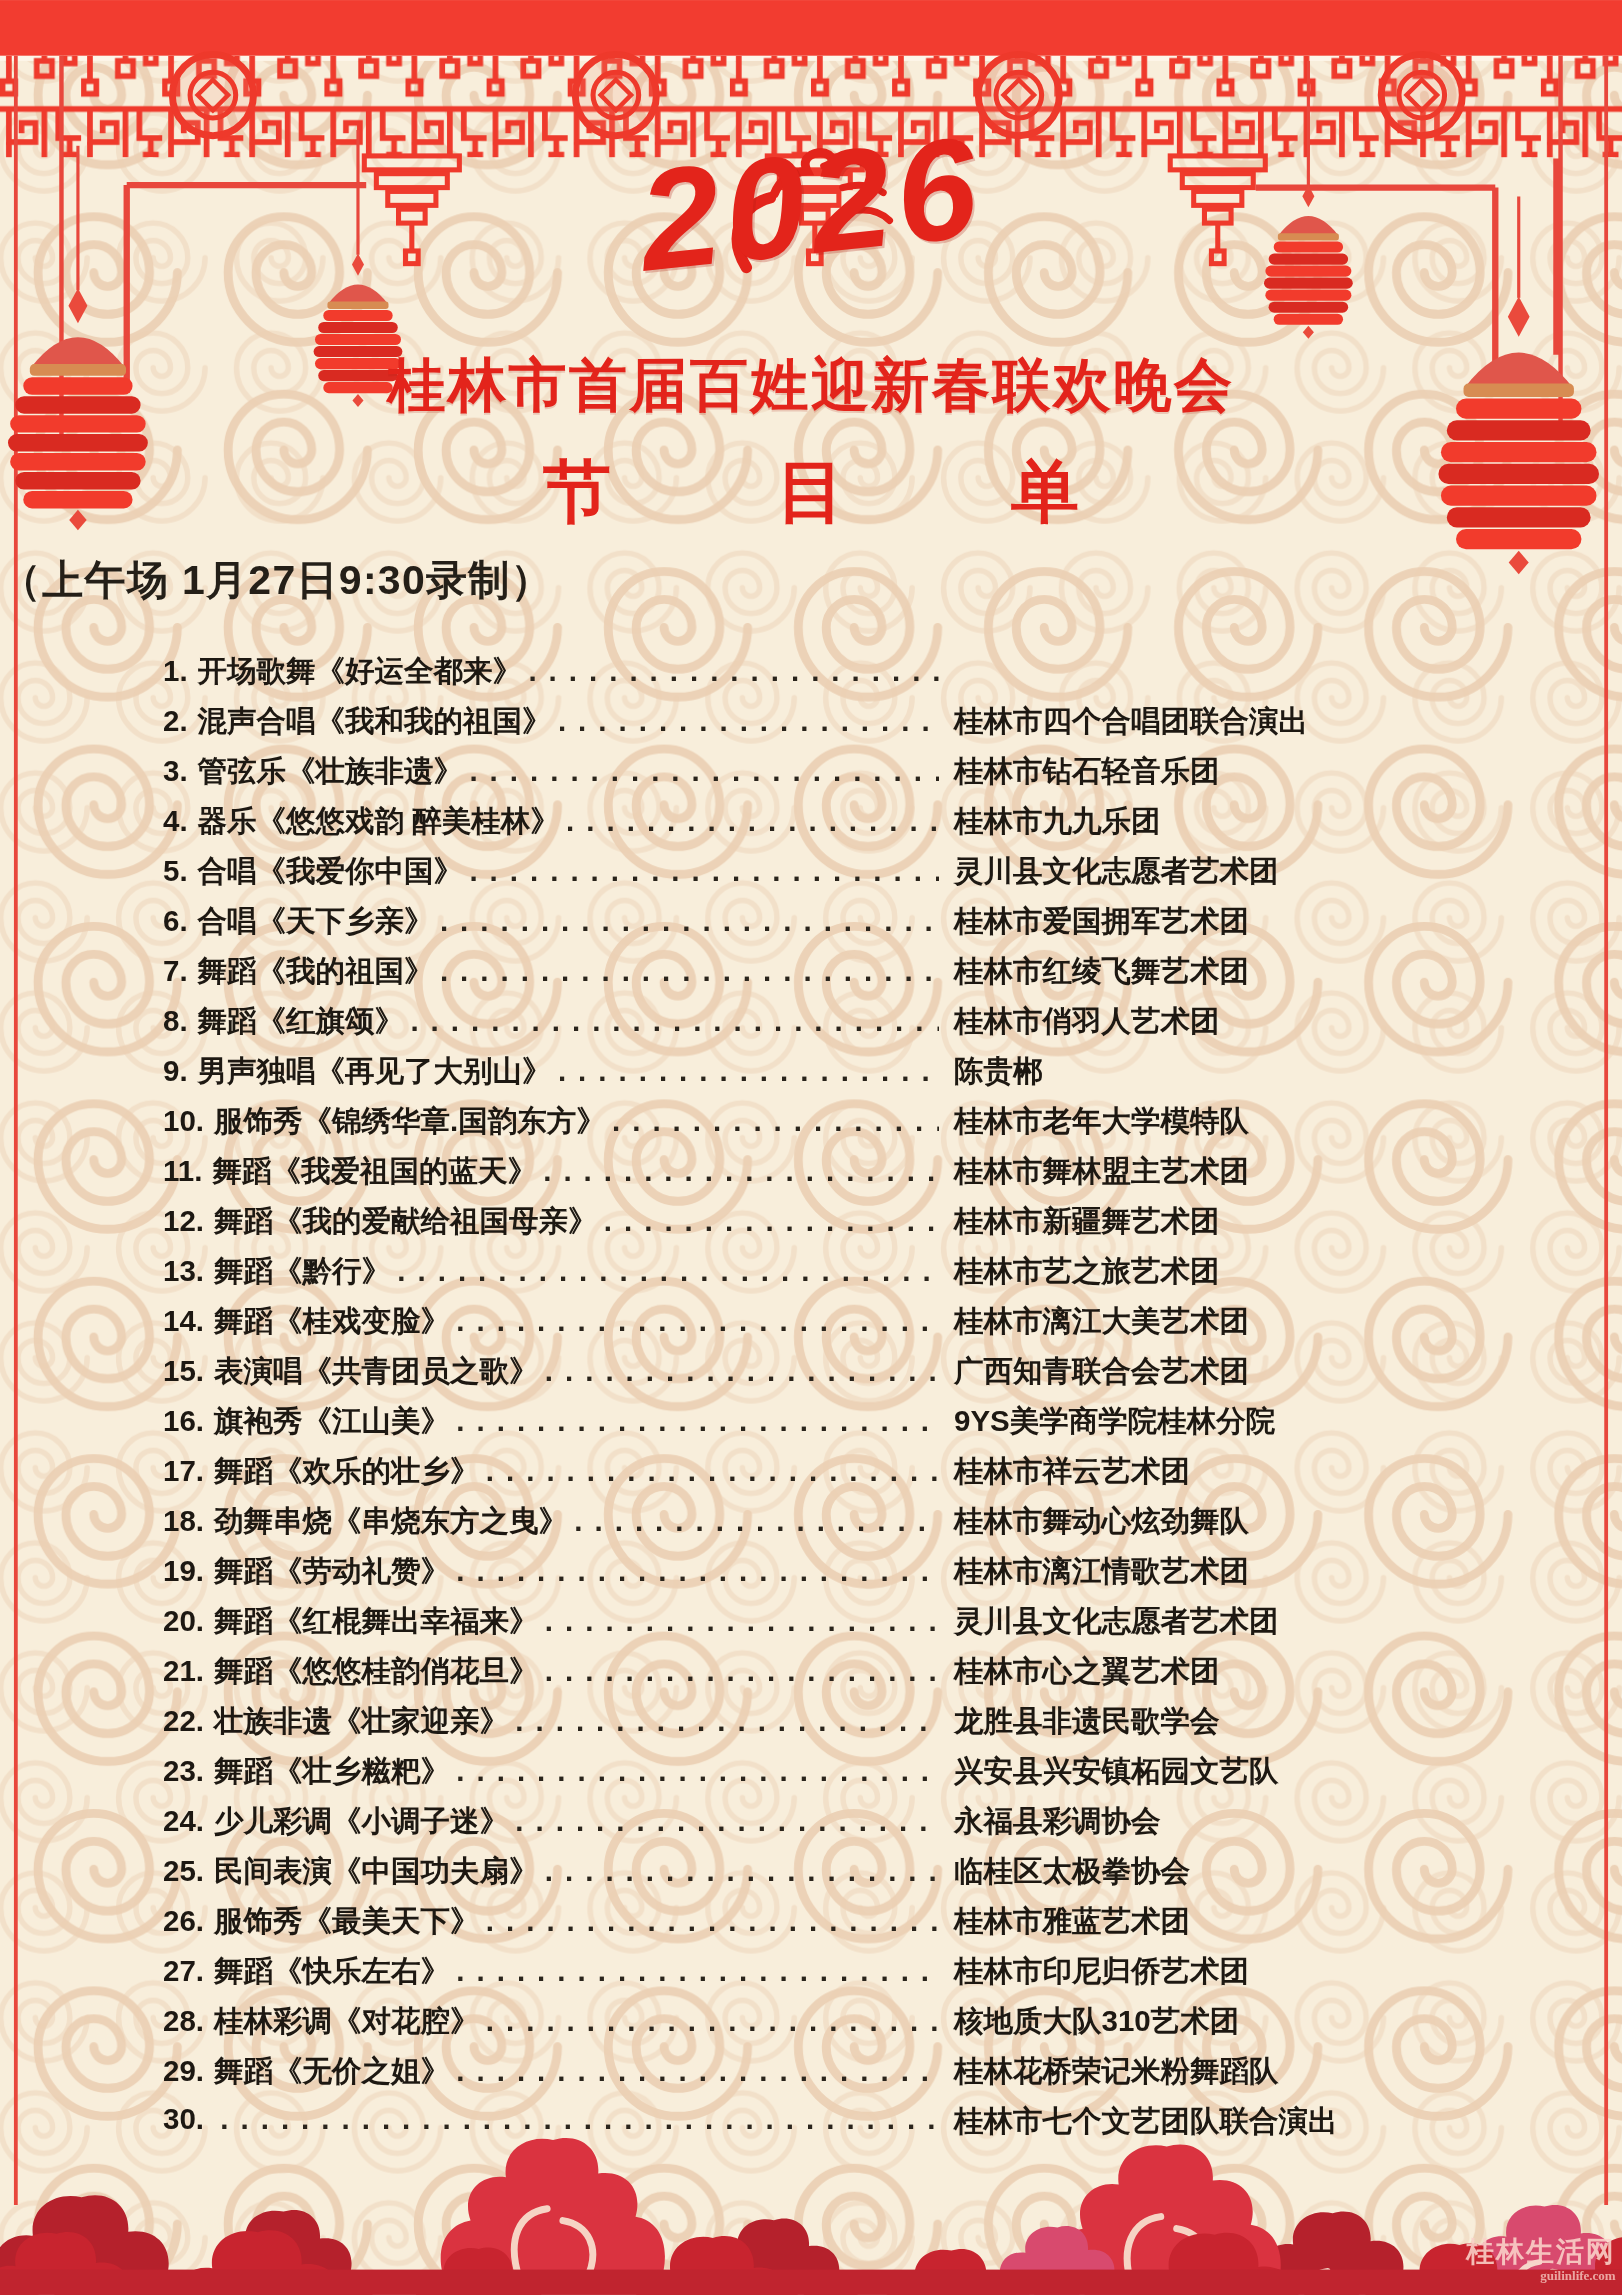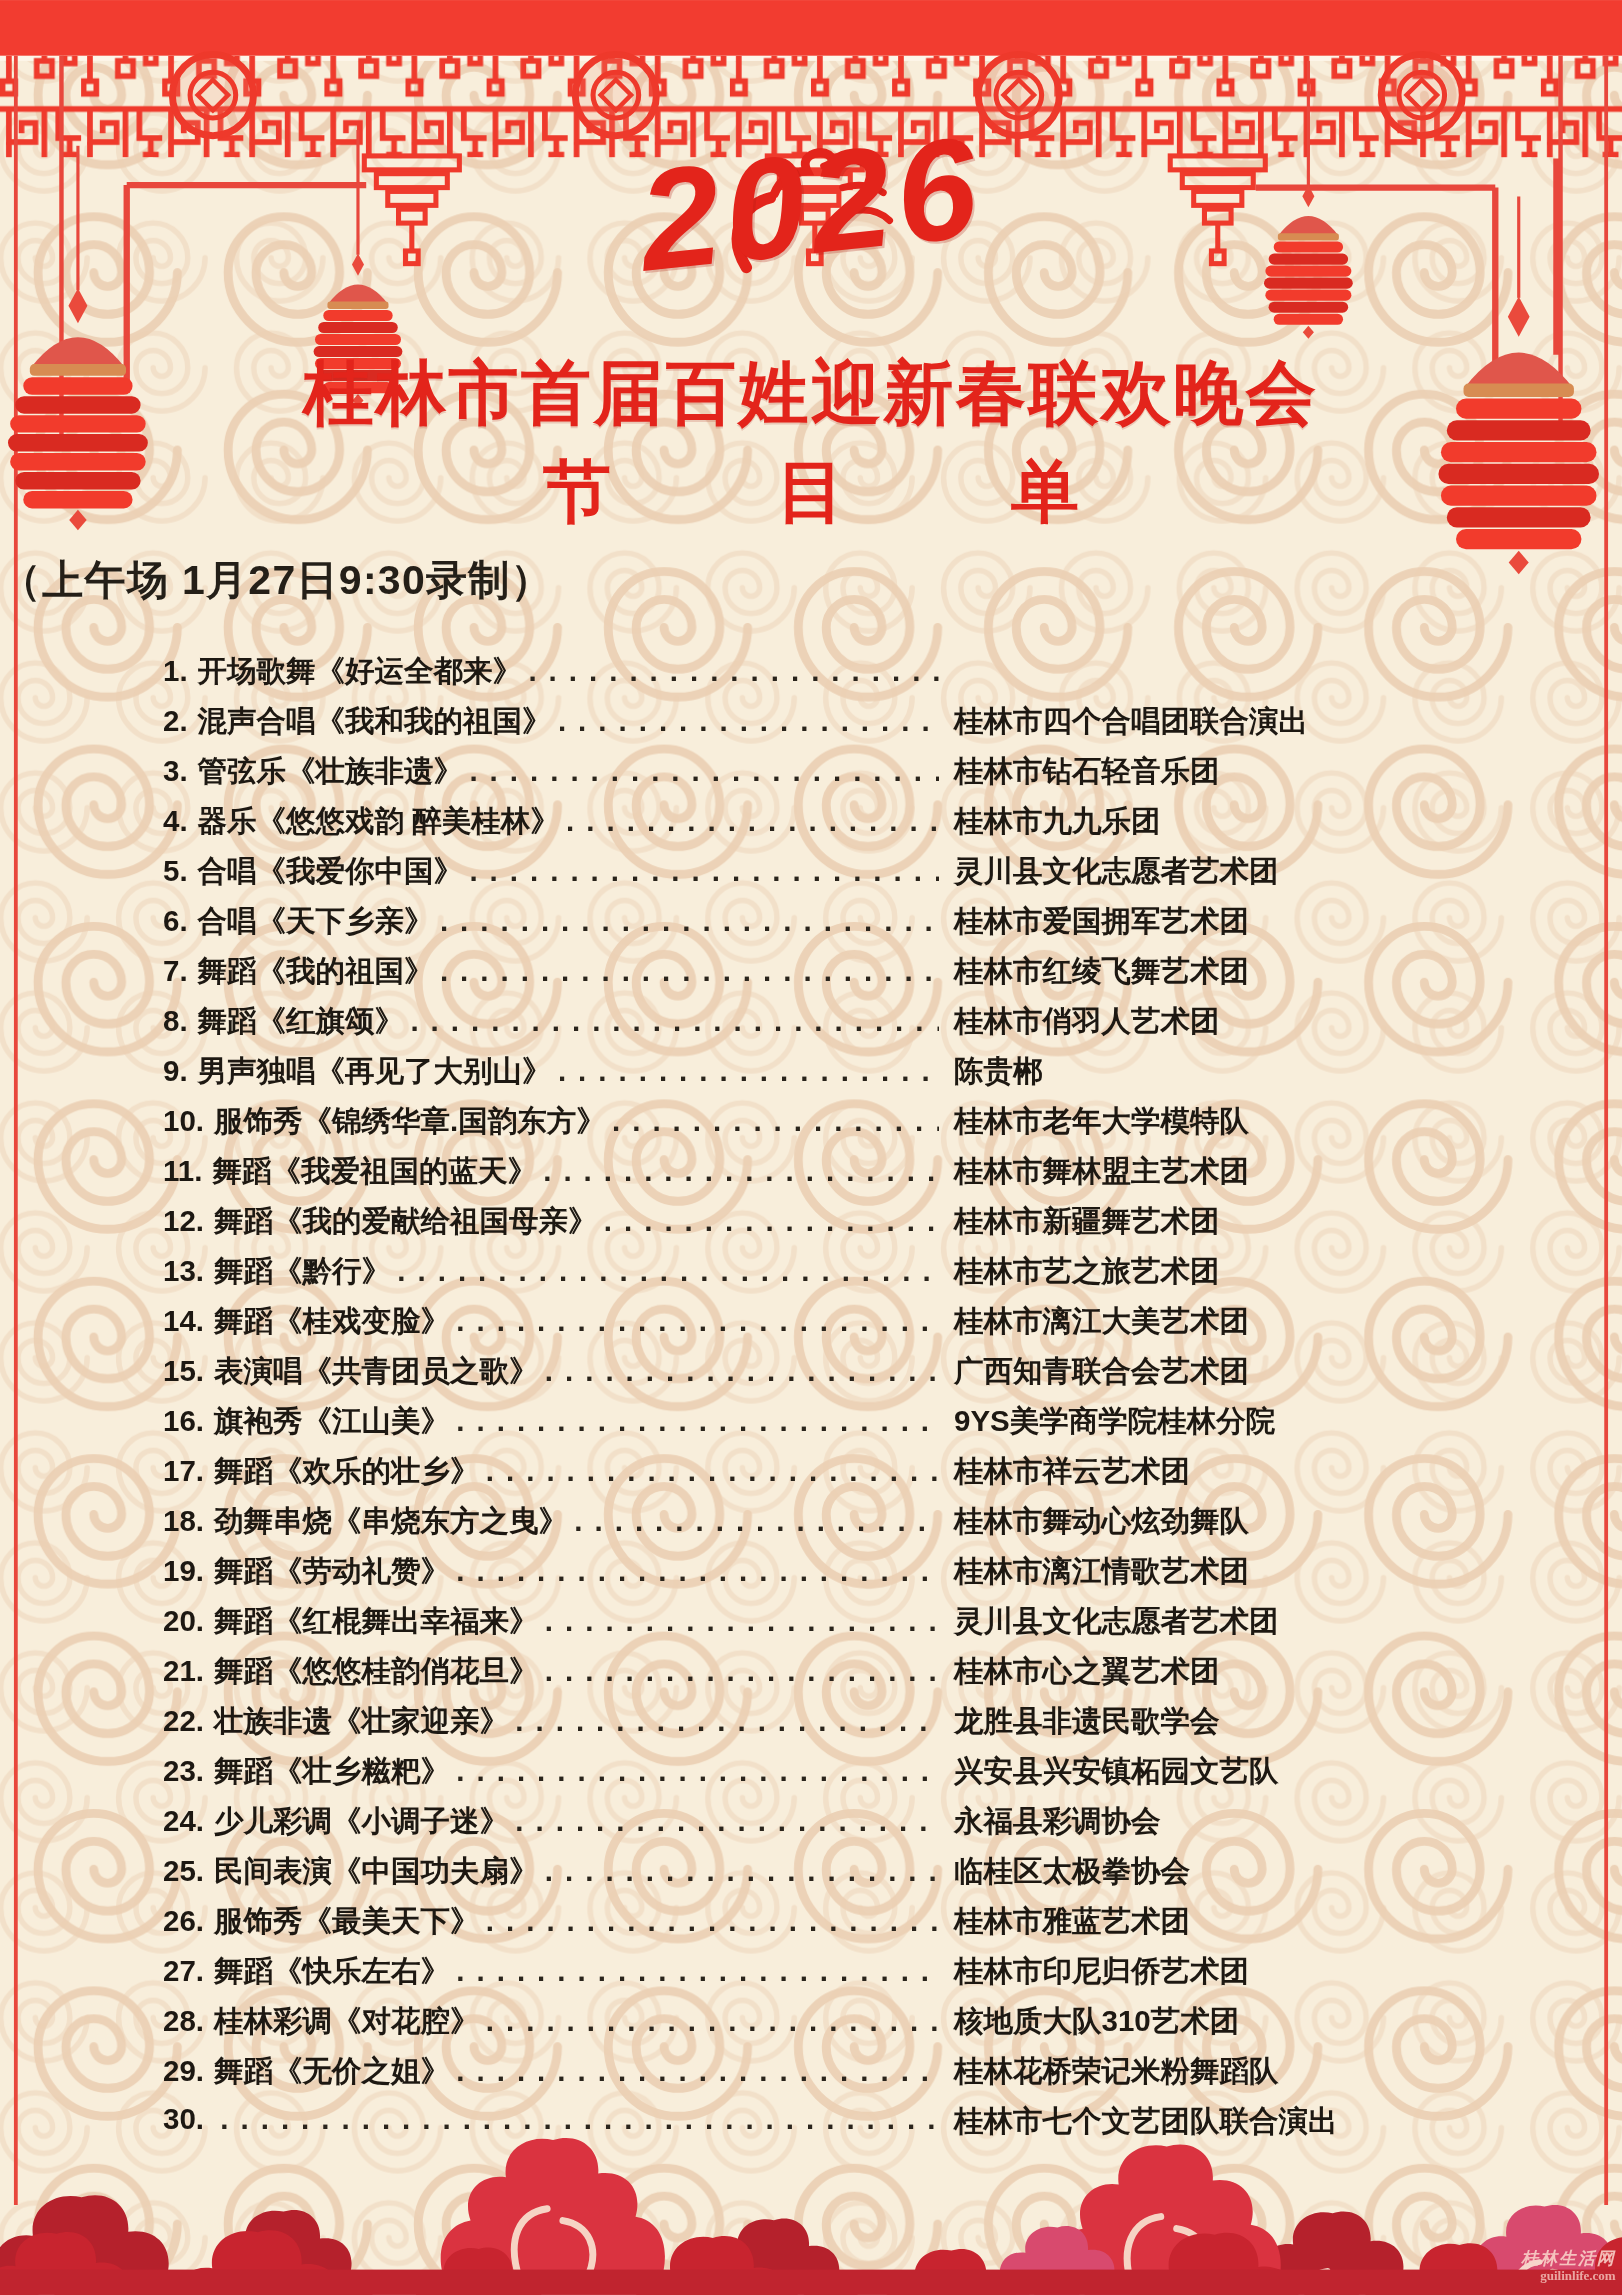--- a/index.html
+++ b/index.html
@@ -13,21 +13,21 @@
 
   .year {
     left:0; top:122px; width:1622px; text-align:center;
     font-size:143px; font-weight:bold; font-style:italic;
     color:#e3241b; letter-spacing:6.3px;
     transform:rotate(-6deg);
     text-shadow:1.9px 2.5px 0 rgba(170,25,15,.25);
   }
   .main-title {
     left:0; top:347px; width:1622px; text-align:center;
-    font-size:70px; font-weight:800; color:#e3241b; letter-spacing:2.5px;
+    font-size:58px; font-weight:800; color:#e3241b; letter-spacing:2.5px;
     text-shadow:0 1.9px 0 rgba(170,25,15,.18);
   }
   .subtitle {
     left:0; top:447px; width:1622px;
     display:flex; justify-content:center; gap:166px;
     font-size:68px; font-weight:800; color:#e3241b;
   }
   .session {
     left:0; top:553px; width:1622px; text-align:left;
     font-size:41px; font-weight:600; color:#241f18; letter-spacing:1.3px;
@@ -44,21 +44,21 @@
   .dot-leader {
     flex:1 1 auto; overflow:hidden; margin:0 6.3px;
     letter-spacing:12px; color:#2a241c; font-weight:700;
   }
   .program-performer { position:absolute; left:954px; top:8.2px; white-space:nowrap; }
 
   .watermark {
     position:absolute; z-index:6; right:6.3px; bottom:11.4px; text-align:right;
     color:rgba(249,211,202,.88); line-height:1.15;
   }
-  .watermark .wm-name { font-size:17px; font-weight:700; letter-spacing:1.9px;font-style:italic; }
+  .watermark .wm-name { font-size:28px; font-weight:700; letter-spacing:1.9px; }
   .watermark .wm-url  { font-size:13px; font-weight:700; color:rgba(249,211,202,.75);font-family:Liberation Serif, serif; }
 </style>
 </head>
 <body>
 
 <div class="page">
 
   <svg class="decor" viewBox="0 0 2560 3622" aria-hidden="true">
     <defs>
       <g id="sp">

